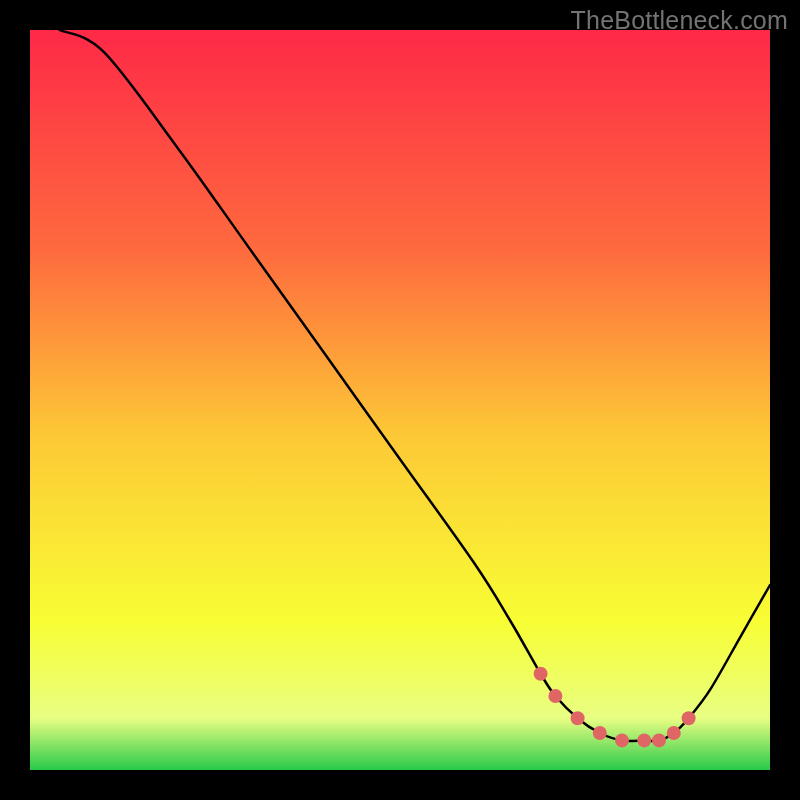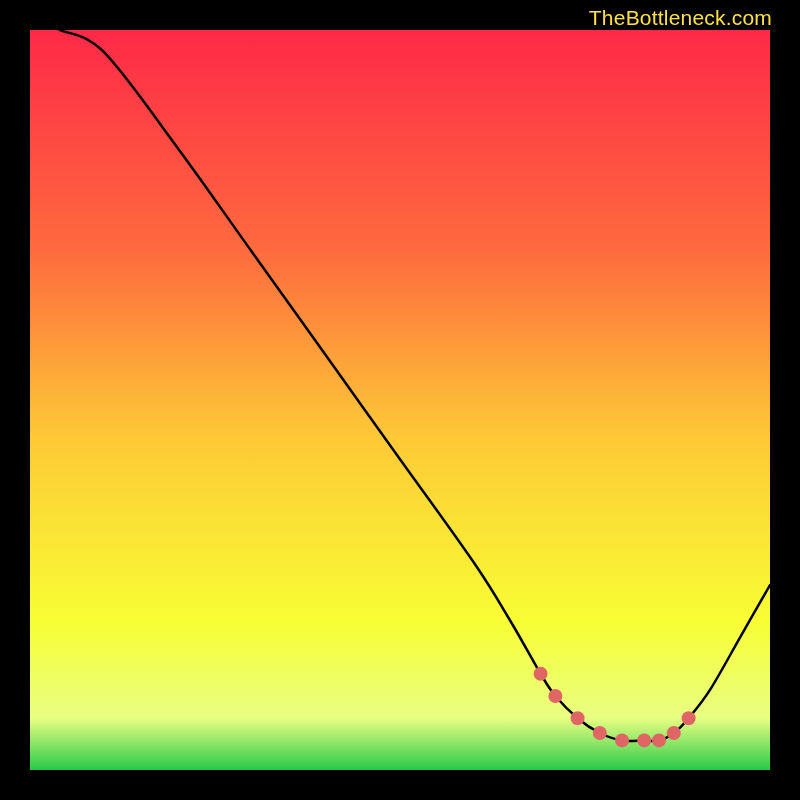--- a/index.html
+++ b/index.html
@@ -19,24 +19,24 @@
   .plot-area {
     position: absolute;
     left: 30px;
     top: 30px;
     width: 740px;
     height: 740px;
   }
   .watermark {
     position: absolute;
     top: 6px;
-    right: 28px;
-    color: #fde047;
+    right: 12px;
+    color: #737373;
     font-family: Arial, Helvetica, sans-serif;
-    font-size: 21px;
+    font-size: 25px;
     letter-spacing: 0.2px;
     font-weight: 500;
   }
   svg { display: block; }
 </style>
 </head>
 <body>
 
 <div class="chart-wrap">
   <div class="watermark">TheBottleneck.com</div>

